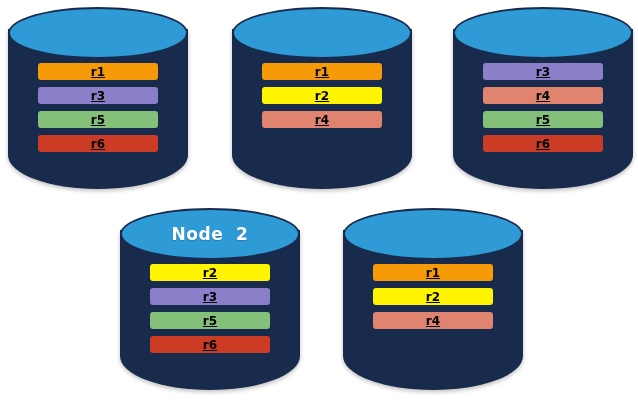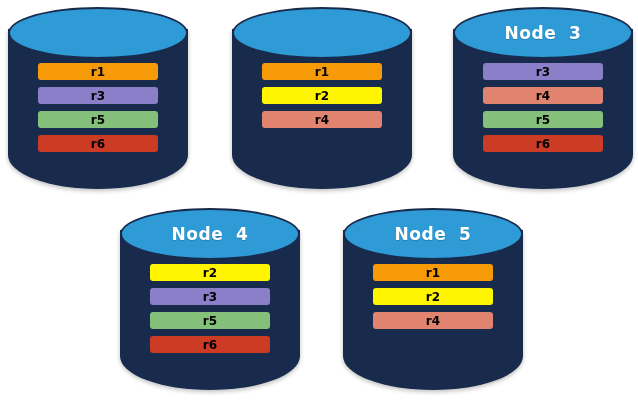--- a/index.html
+++ b/index.html
@@ -37,20 +37,21 @@
 
   .records{
     position:absolute;left:30px;top:56px;width:120px;
     display:flex;flex-direction:column;gap:7px;
   }
   .rec{
     height:17px;border-radius:3px;
     display:flex;align-items:center;justify-content:center;
     color:#000000;font-size:12px;font-weight:bold;
     line-height:1;
+    text-decoration:underline;
   }
 </style>
 </head>
 <body>
 
 <div id="diagram">
     <div class="node" style="left: 8px; top: 7px;">
       <div class="cyl-body" style="background: rgb(25, 43, 77);"></div>
       <div class="records">
         <div class="rec" style="background: rgb(247, 154, 8);">r1</div>
@@ -71,36 +72,34 @@
     </div>
     <div class="node" style="left: 453px; top: 7px;">
       <div class="cyl-body" style="background: rgb(25, 43, 77);"></div>
       <div class="records">
         <div class="rec" style="background: rgb(138, 127, 200);">r3</div>
         <div class="rec" style="background: rgb(224, 132, 112);">r4</div>
         <div class="rec" style="background: rgb(132, 192, 122);">r5</div>
         <div class="rec" style="background: rgb(204, 59, 36);">r6</div>
       </div>
       <div class="cyl-top" style="background: rgb(46, 155, 214);"></div>
-      <div class="node-title">Node  3</div>
     </div>
     <div class="node" style="left: 120px; top: 208px;">
       <div class="cyl-body" style="background: rgb(25, 43, 77);"></div>
       <div class="records">
         <div class="rec" style="background: rgb(255, 245, 0);">r2</div>
         <div class="rec" style="background: rgb(138, 127, 200);">r3</div>
         <div class="rec" style="background: rgb(132, 192, 122);">r5</div>
         <div class="rec" style="background: rgb(204, 59, 36);">r6</div>
       </div>
       <div class="cyl-top" style="background: rgb(46, 155, 214);"></div>
-      <div class="node-title">Node  4</div>
+      <div class="node-title">Node  2</div>
     </div>
     <div class="node" style="left: 343px; top: 208px;">
       <div class="cyl-body" style="background: rgb(25, 43, 77);"></div>
       <div class="records">
         <div class="rec" style="background: rgb(247, 154, 8);">r1</div>
         <div class="rec" style="background: rgb(255, 245, 0);">r2</div>
         <div class="rec" style="background: rgb(224, 132, 112);">r4</div>
       </div>
       <div class="cyl-top" style="background: rgb(46, 155, 214);"></div>
-      <div class="node-title">Node  5</div>
     </div>
   </div>
 
 </body></html>

